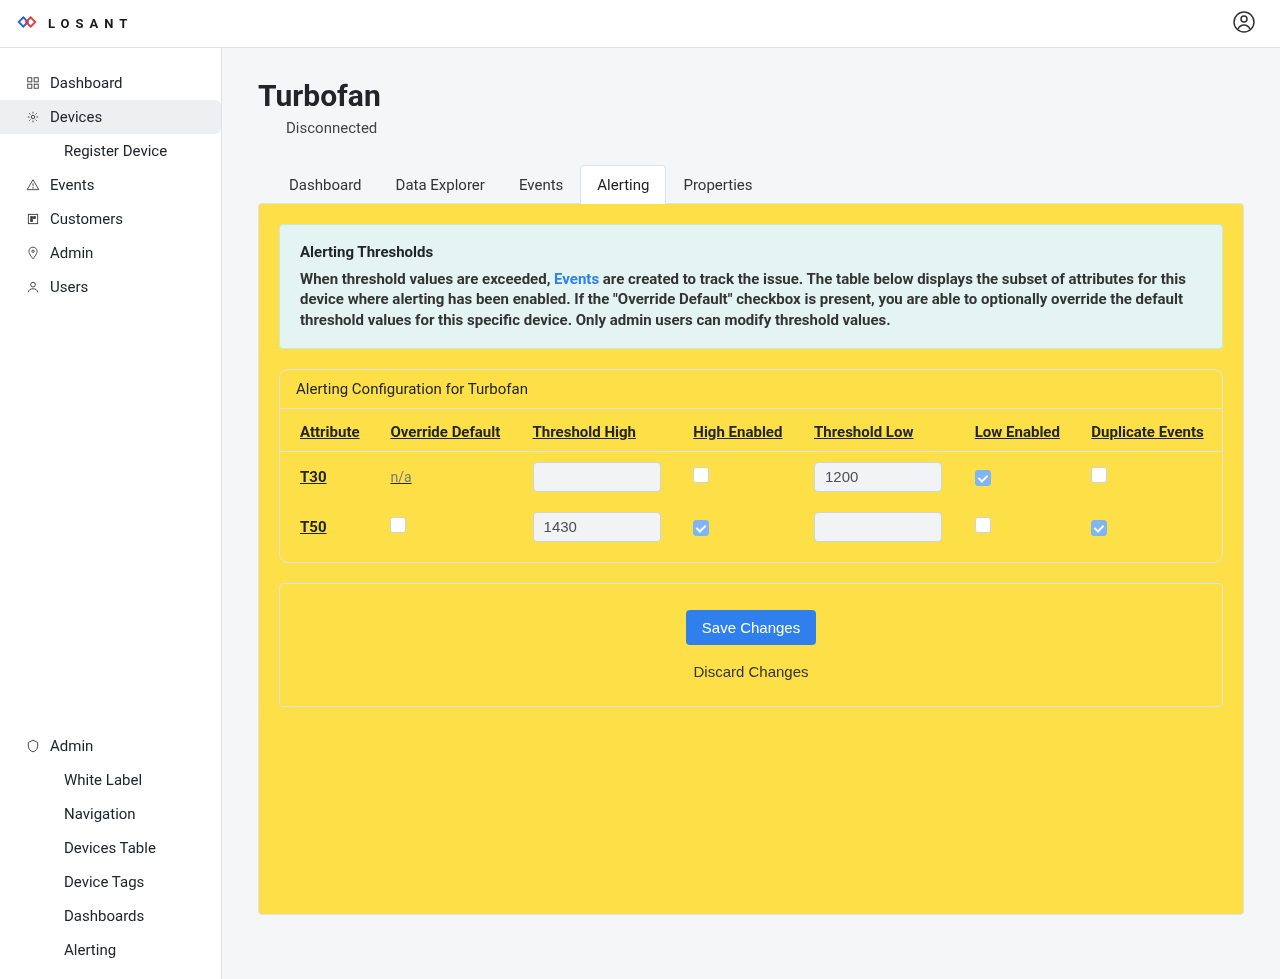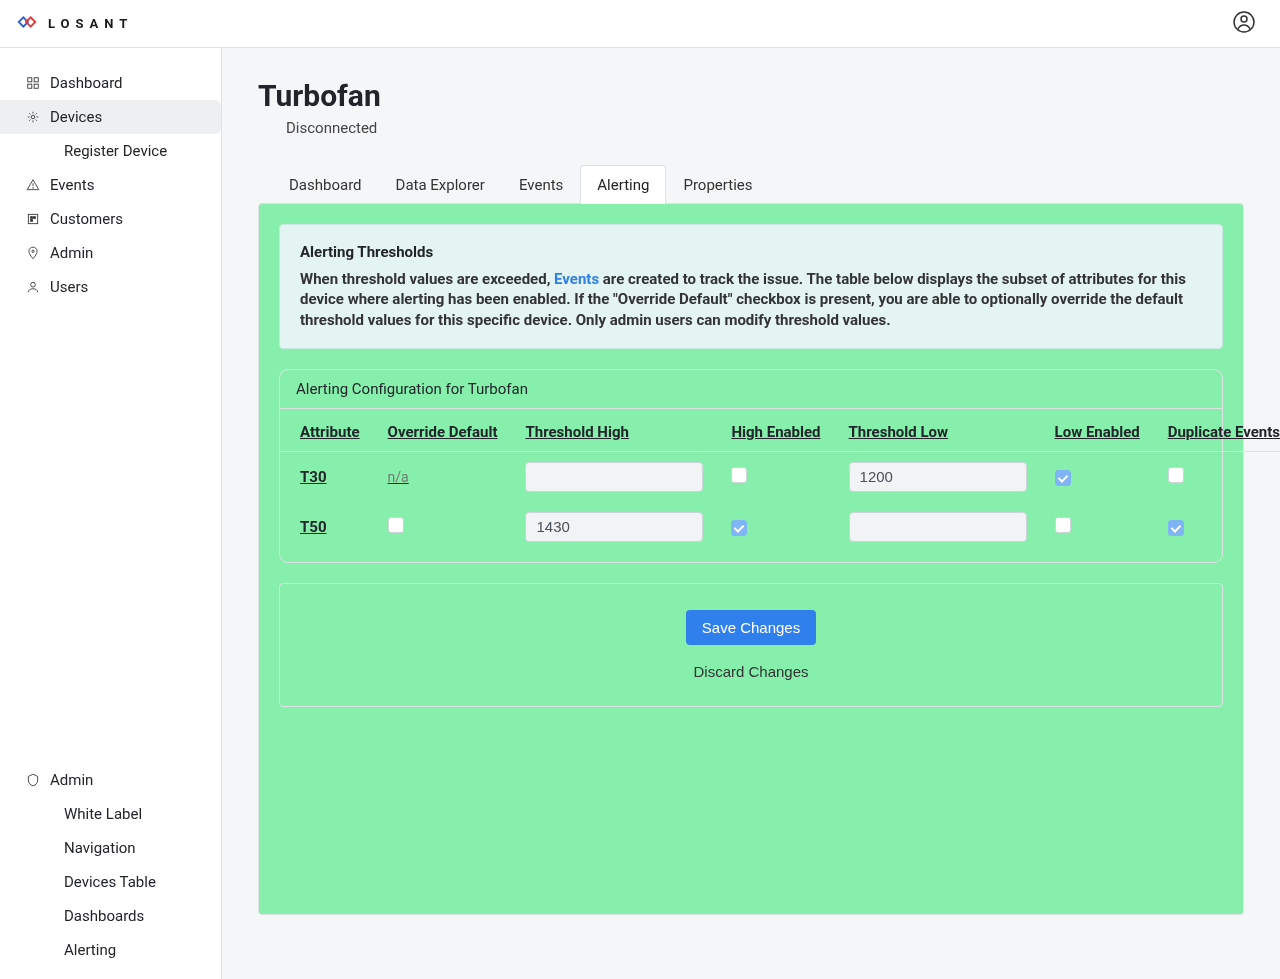--- a/index.html
+++ b/index.html
@@ -99,21 +99,21 @@
     border-bottom: none;
     border-radius: 4px 4px 0 0;
     background: transparent;
   }
   .tab.active {
     background: #fff;
     border-color: #dee2e6;
     color: #222;
   }
   .panel {
-    background: #86efac;
+    background: #fde047;
     border: 1px solid #dee2e6;
     border-radius: 4px;
     padding: 20px;
     min-height: 712px;
   }
   .infobox {
     background: #e4f4f2;
     border: 1px solid #c9e7e3;
     border-radius: 4px;
     padding: 18px 20px;
@@ -157,21 +157,21 @@
   thead th:first-child { padding-left: 20px;}
   tbody td {
     padding: 10px 14px;
     font-size: 15px;
     vertical-align: middle;
   }
   tbody td:first-child { padding-left: 20px; font-weight:700;}
   .attr-cell { font-weight: 700; }
   .na { color:#777; font-size:14px; font-weight:400;}
   .text-input {
-    width: 178px;
+    width: 128px;
     height: 30px;
     border: 1px solid #ced4da;
     border-radius: 4px;
     background: #f1f3f5;
     padding: 4px 10px;
     font-size: 15px;
     color: #495057;
   }
   .checkbox {
     width: 16px;
@@ -315,20 +315,21 @@
       <span class="icon">
           <svg viewBox="0 0 24 24">
             <path d="M12 2 L4 6 v6 c0 5 3.5 9 8 10 4.5-1 8-5 8-10 V6 Z"></path>
           </svg>
         </span>
       <span>Admin</span>
     </div>
     <div class="nav-sub"><span>White Label</span></div>
     <div class="nav-sub"><span>Navigation</span></div>
     <div class="nav-sub"><span>Devices Table</span></div>
+    <div class="nav-sub"><span>Device Tags</span></div>
     <div class="nav-sub"><span>Dashboards</span></div>
     <div class="nav-sub"><span>Alerting</span></div>
     <div style="height:12px"></div>
   </aside>
 
   <main class="main">
     <h1 class="page-title">Turbofan</h1>
     <div class="page-sub">Disconnected</div>
 
     <div class="tabs">

